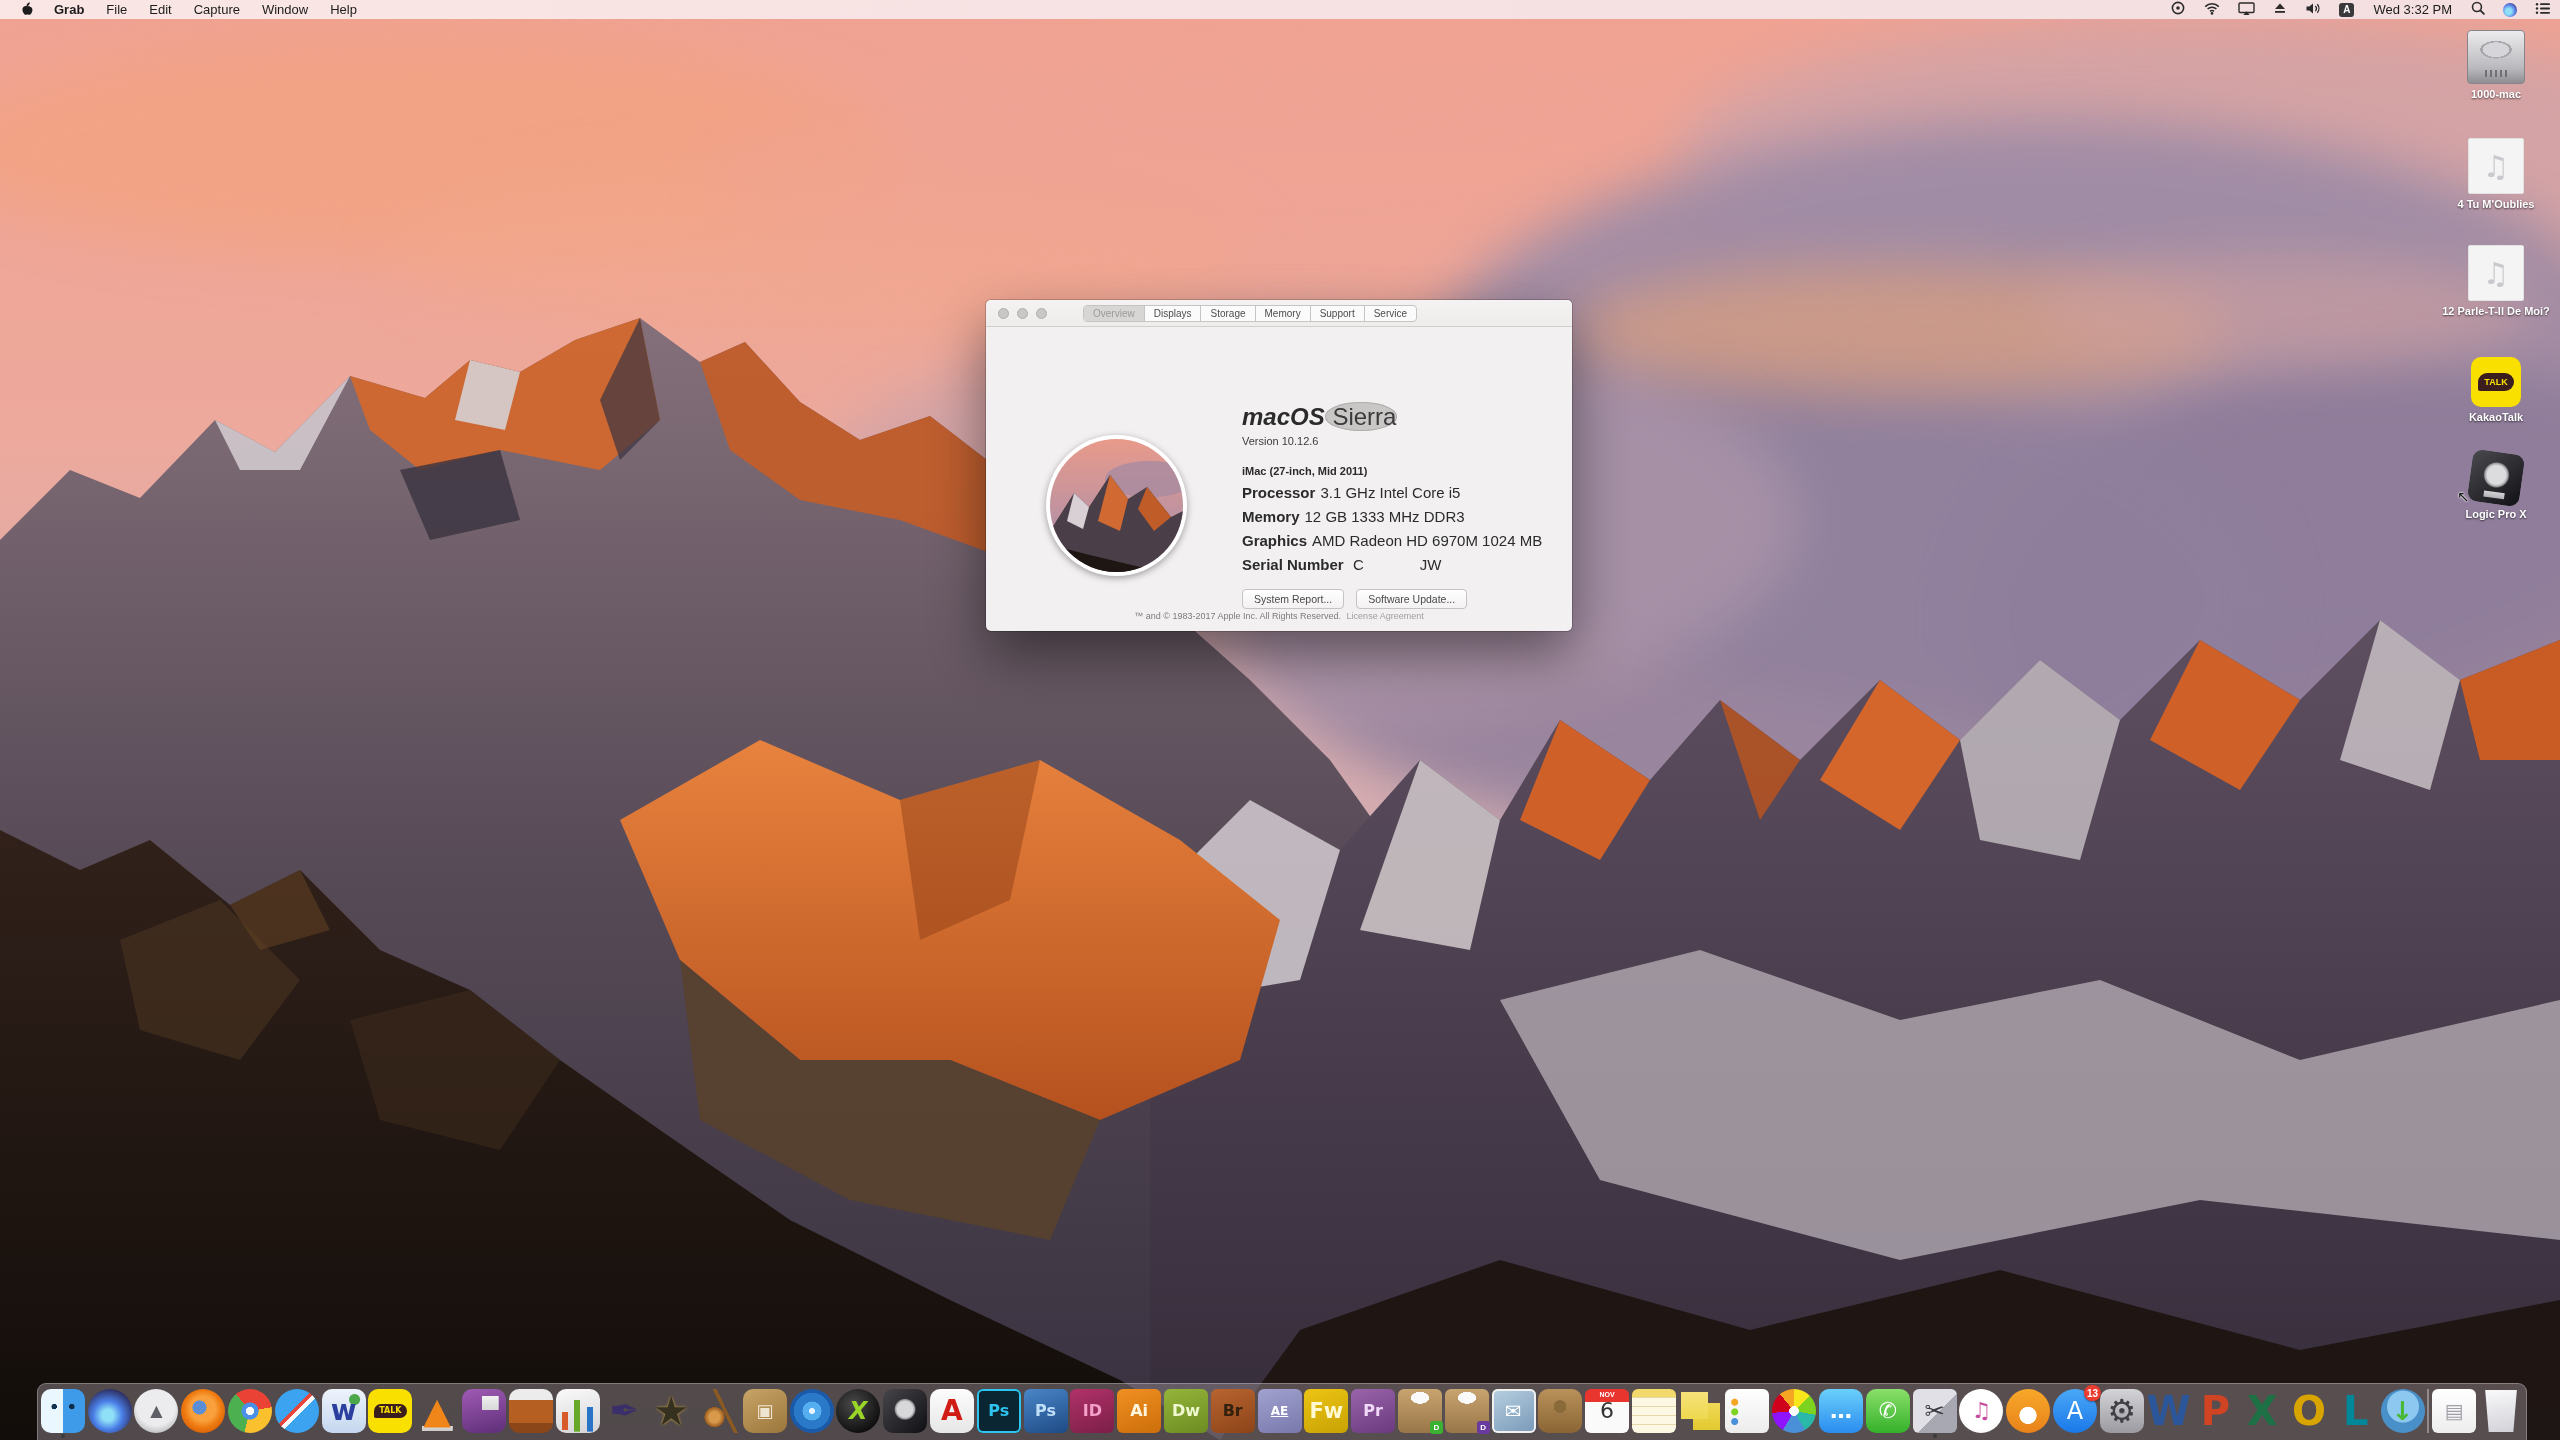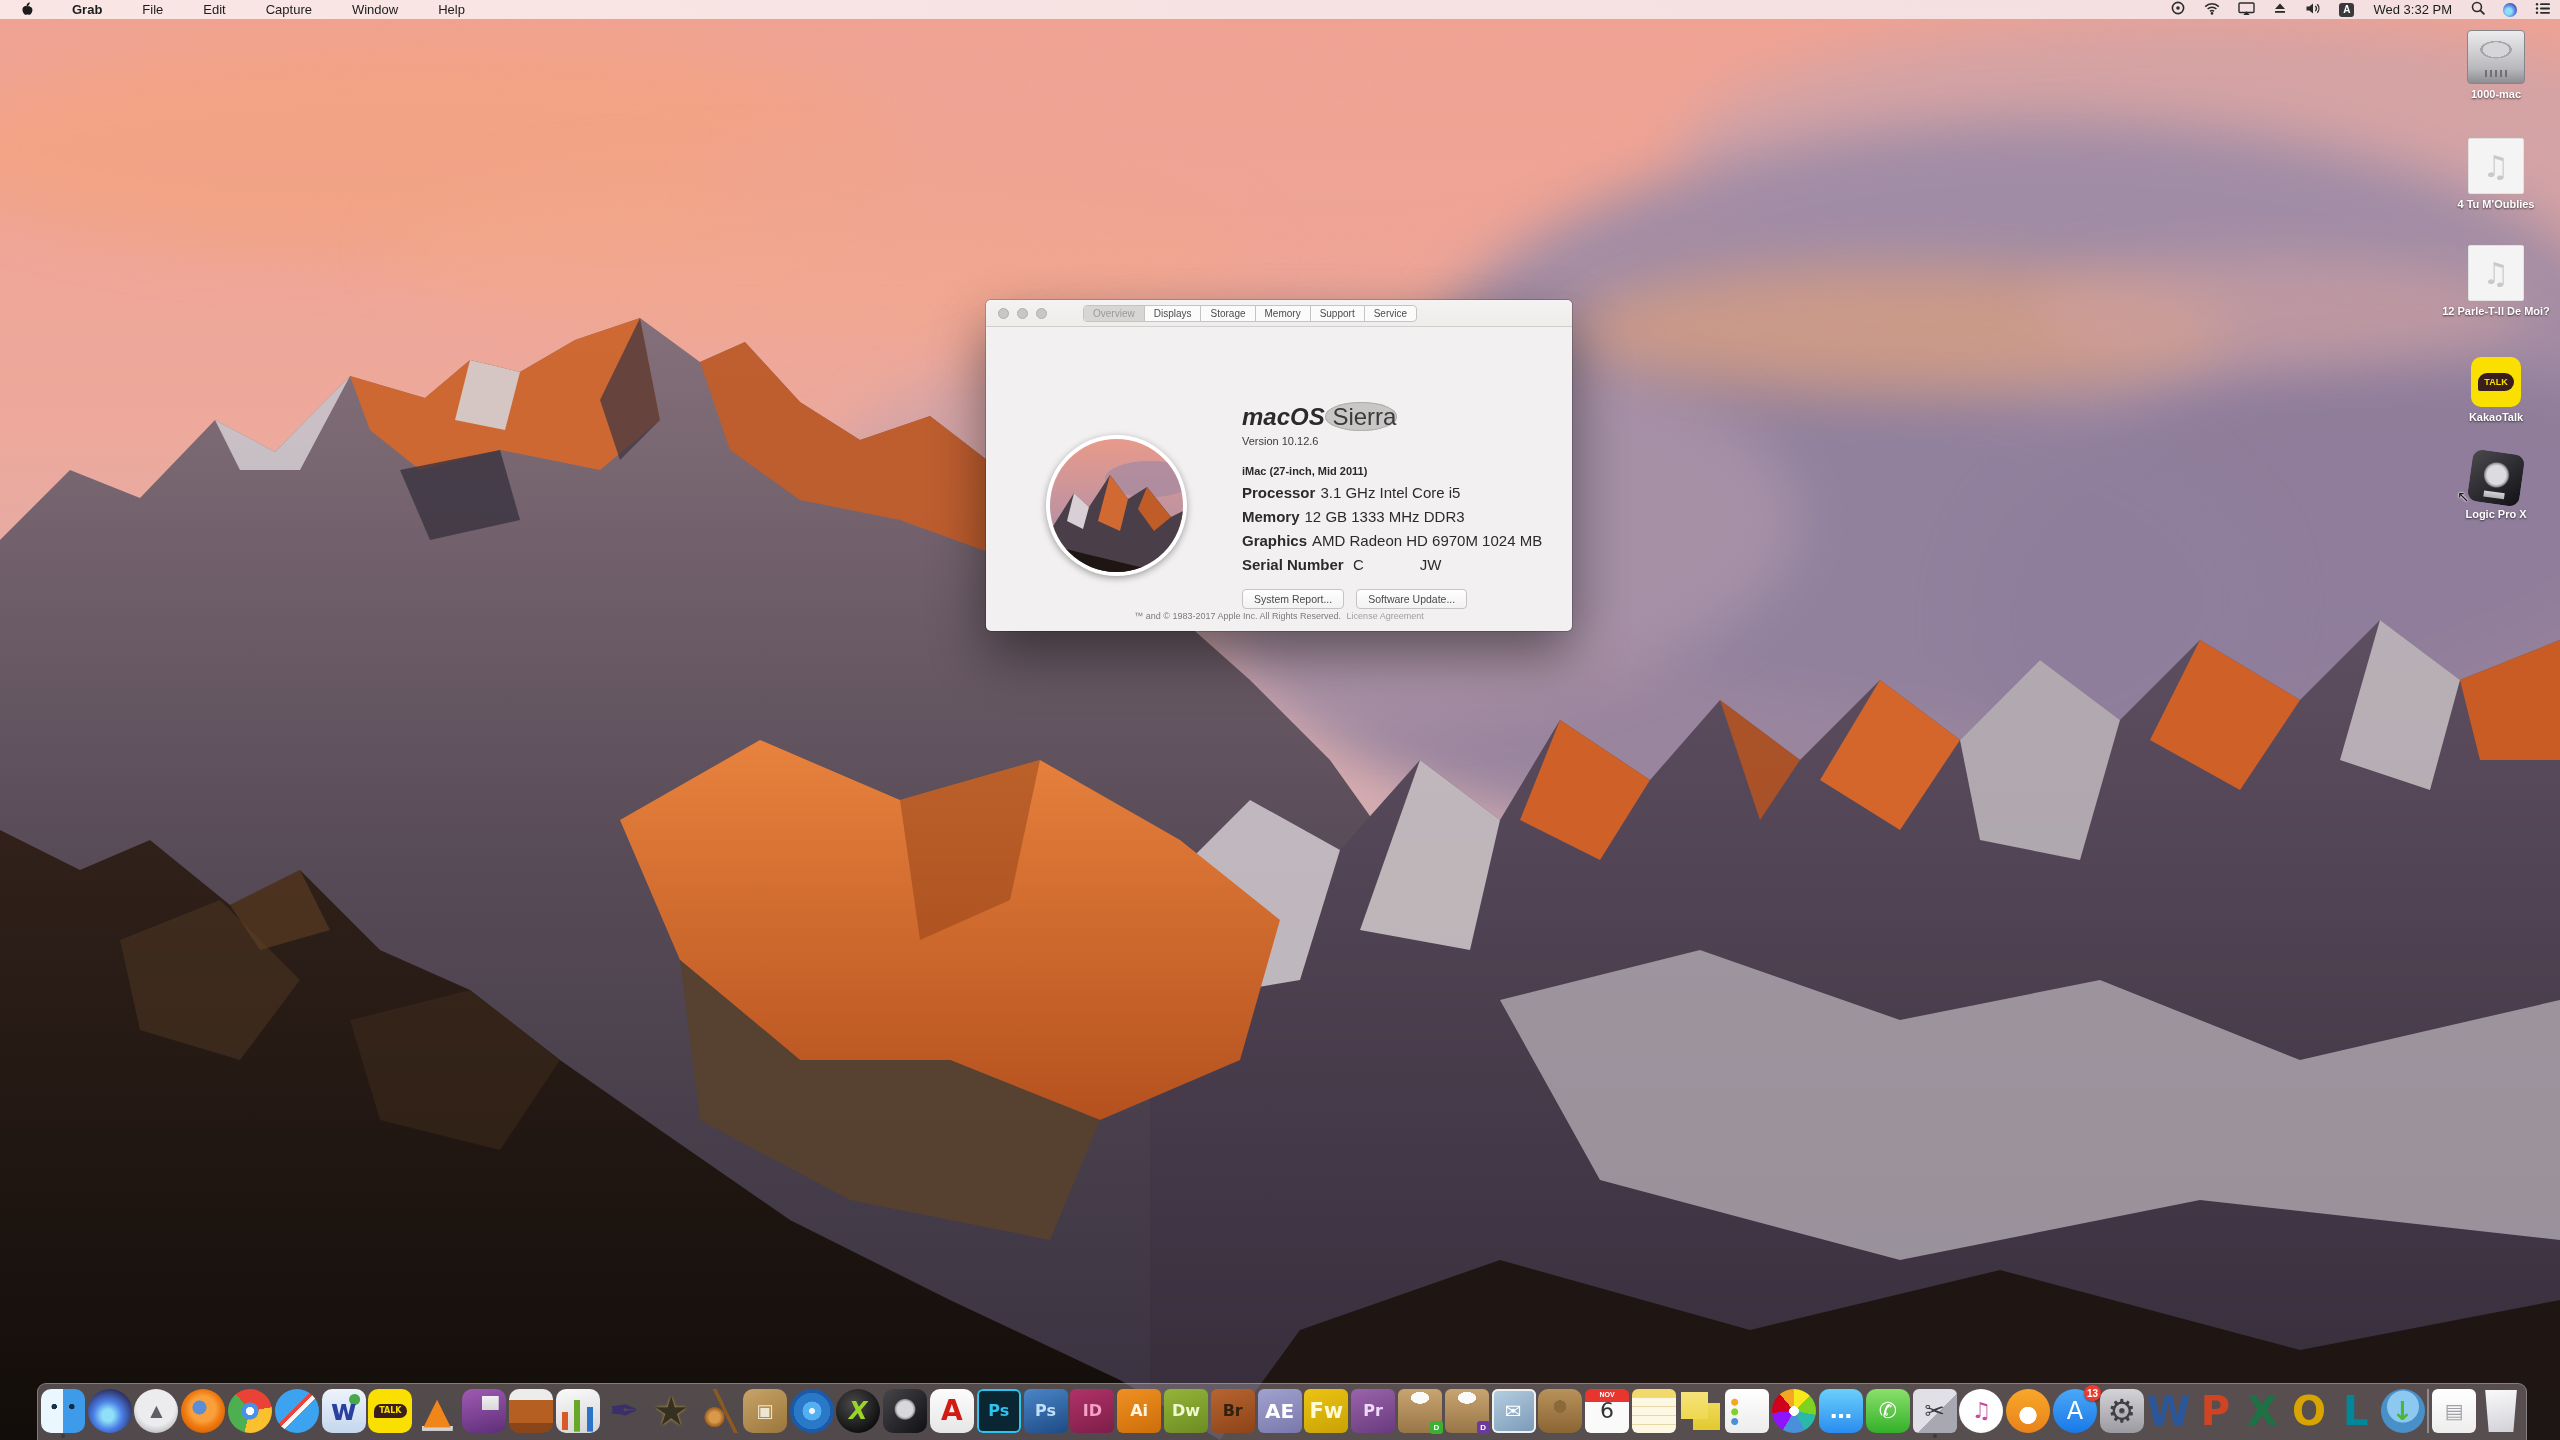--- a/index.html
+++ b/index.html
@@ -2,21 +2,21 @@
 <html><head>
 <meta charset="utf-8">
 <style>
   * { margin:0; padding:0; box-sizing:border-box; }
   html,body { width:2560px; height:1440px; overflow:hidden; font-family:"Liberation Sans",sans-serif; }
   body { position:relative; background:#a08ea6; }
   svg.wallpaper { position:absolute; inset:0; display:block; }
 
   
   .menubar { position:absolute; top:0; left:0; right:0; height:19px; background:linear-gradient(90deg, rgba(250,233,232,.96), rgba(244,226,229,.94)); display:flex; align-items:center; font-size:13px; color:#1c1c1c; z-index:50; }
-  .mb-left { display:flex; gap:18px; }
+  .mb-left { display:flex; gap:0; }
   .mb-item { padding:0 11px; height:19px; display:flex; align-items:center; }
   .mb-item.app { font-weight:bold; }
   .apple { padding:0 10px 0 20px; display:flex; align-items:center; }
   .mb-right { margin-left:auto; display:flex; align-items:center; height:19px; }
   .status-ico { padding:0 9px; display:flex; align-items:center; height:19px; }
   .input-a { background:#3a3a3c; color:#fff; font-size:10px; font-weight:bold; width:15px; height:14px; border-radius:3px; display:flex; align-items:center; justify-content:center; }
   .clock { padding:0 10px; font-size:13px; }
   .siri-orb { width:14px; height:14px; border-radius:50%; background:radial-gradient(circle at 40% 60%, #8fe0f7 0 25%, #5a7fe8 55%, #2a2550 95%); }
 
   
@@ -424,21 +424,21 @@
         <span class="d-glyph" style="color: rgb(240, 248, 208); font-size: 16px; font-weight: bold;">Dw</span>
       </div>
     </div>
     <div class="dock-item">
       <div class="d-ic shape-rounded-sm" style="background: linear-gradient(160deg, rgb(184, 100, 48), rgb(140, 68, 24));">
         <span class="d-glyph" style="color: rgb(51, 32, 14); font-size: 16px; font-weight: bold;">Br</span>
       </div>
     </div>
     <div class="dock-item">
       <div class="d-ic shape-rounded-sm" style="background: linear-gradient(160deg, rgb(162, 162, 208), rgb(120, 120, 172));">
-        <span class="d-glyph" style="color: rgb(255, 255, 255); font-size: 20px; font-weight: bold;">AE</span>
+        <span class="d-glyph" style="color: rgb(255, 255, 255); font-size: 12px; font-weight: bold; text-decoration: underline;">AE</span>
       </div>
     </div>
     <div class="dock-item">
       <div class="d-ic shape-rounded-sm" style="background: linear-gradient(160deg, rgb(236, 196, 20), rgb(200, 162, 4));">
         <span class="d-glyph" style="color: rgb(255, 250, 210); font-size: 21px; font-weight: bold;">Fw</span>
       </div>
     </div>
     <div class="dock-item">
       <div class="d-ic shape-rounded-sm" style="background: linear-gradient(160deg, rgb(154, 100, 170), rgb(106, 58, 126));">
         <span class="d-glyph" style="color: rgb(240, 216, 248); font-size: 16px; font-weight: bold;">Pr</span>

